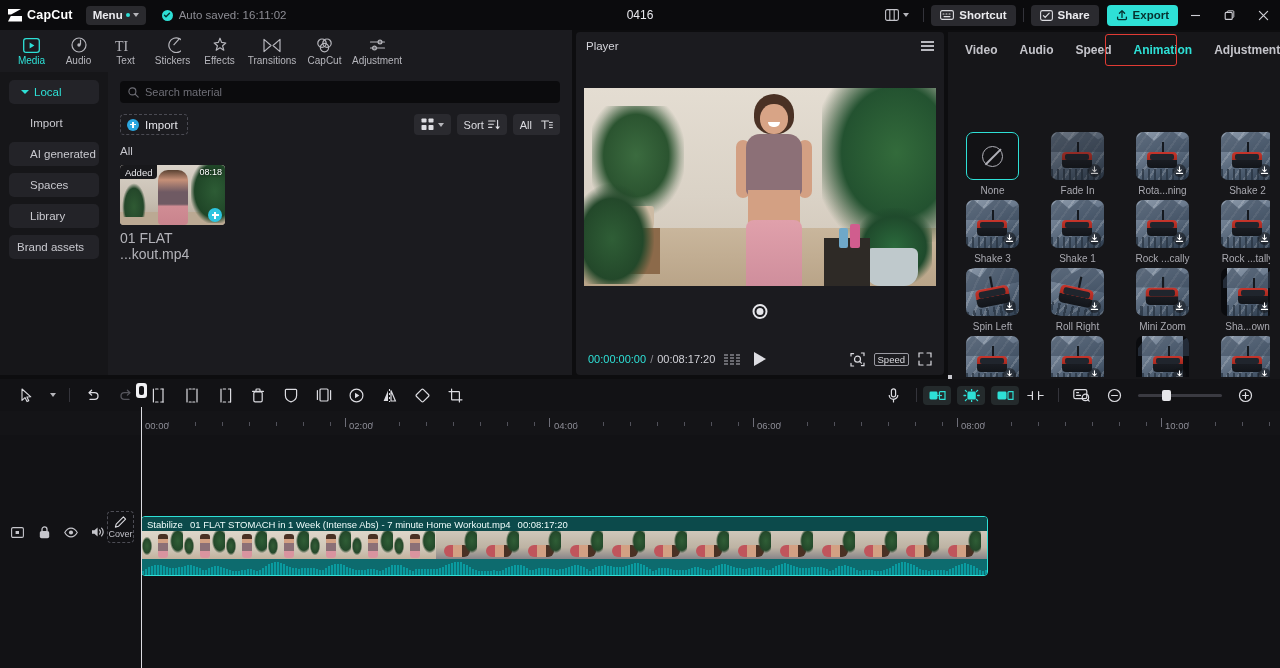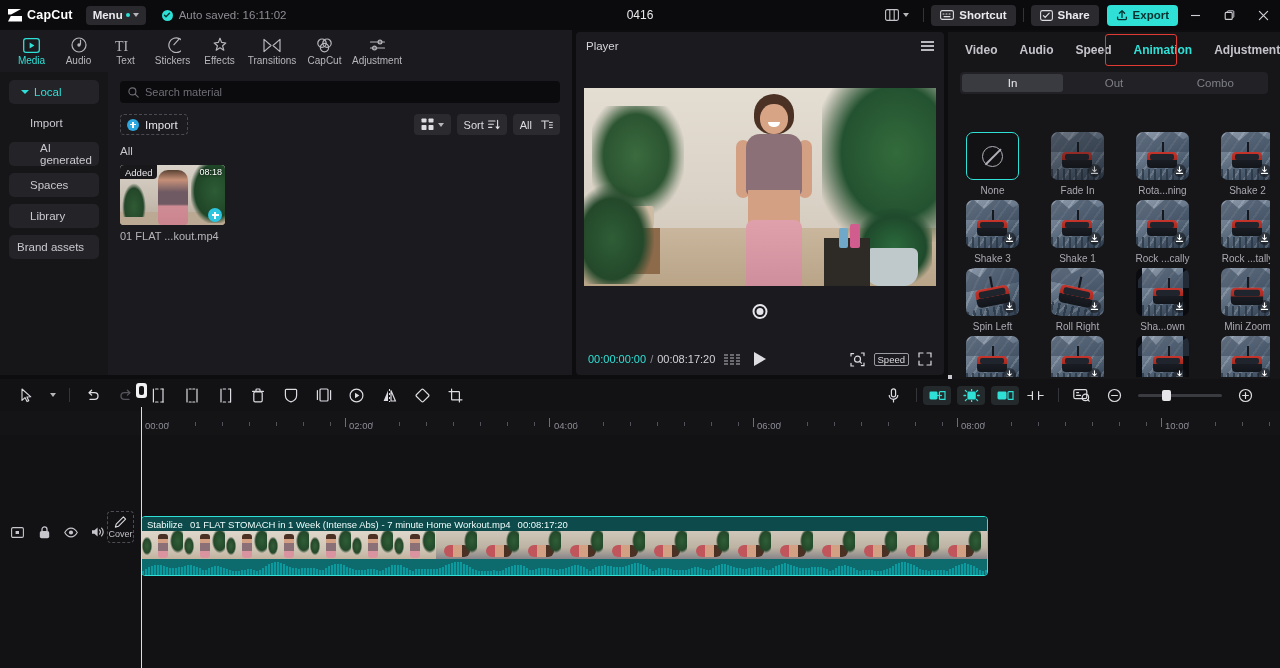--- a/index.html
+++ b/index.html
@@ -121,21 +121,21 @@
     position:absolute; left:0; top:0; background:#18181b; color:#e8e8ec;
     font-size:9.5px; padding:1.5px 5px; border-radius:0 0 4px 0;
   }
   .badge-dur{ position:absolute; right:3px; top:2px; font-size:9px; color:#fff; text-shadow:0 0 3px #000; }
   .add-fab{
     position:absolute; right:3px; bottom:3px; width:14px; height:14px; border-radius:50%;
     background:#2ec5e0; }
   .add-fab:before,.add-fab:after{ content:"";position:absolute;background:#fff; }
   .add-fab:before{ left:3.5px;top:6.4px;width:7px;height:1.4px; }
   .add-fab:after{ top:3.5px;left:6.3px;height:7px;width:1.4px; }
-  .thumb-name{ margin-top:5px; font-size:11px; color:#b4b4ba; }
+  .thumb-name{ margin-top:5px; font-size:14px; color:#b4b4ba; }
 
   
   .player{
     position:absolute; top:32px; left:576px; width:368px; height:343px;
     background:#1b1b1f; border-radius:4px;
   }
   .player-head{ height:28px; display:flex; align-items:center; padding:0 10px; }
   .player-head .ttl{ font-size:11.5px; color:#d4d4da; }
   .hamb{ margin-left:auto; display:flex; flex-direction:column; gap:2.5px; }
   .hamb i{ display:block; width:13px;height:1.6px;background:#b9b9bf; }
@@ -445,21 +445,21 @@
   </div>
 
   <div class="sidebar">
     <div class="side-item sel">
       <span class="tri"></span>
       <span>Local</span>
     </div>
     <div class="side-item" style="padding-left:21px;">
       <span>Import</span>
     </div>
-    <div class="side-item box" style="padding-left:31px;align-items:center;">
+    <div class="side-item box" style="padding-left:21px;align-items:center;">
       <span>AI generated</span>
     </div>
     <div class="side-item box" style="padding-left:21px;">
       <span>Spaces</span>
     </div>
     <div class="side-item box" style="padding-left:21px;">
       <span>Library</span>
     </div>
     <div class="side-item box" style="padding-left:8px;">
       <span class="tri right"></span>
@@ -595,25 +595,20 @@
   <div class="right">
     <div class="rtabs">
       <div class="rtab">Video</div>
       <div class="rtab">Audio</div>
       <div class="rtab">Speed</div>
       <div class="rtab active">Animation</div>
       <div class="rtab">Adjustment</div>
       <div class="tab-highlight"></div>
     </div>
 
-    <div class="segbar">
-      <div class="seg on">In</div>
-      <div class="seg">Out</div>
-      <div class="seg">Combo</div>
-    </div>
 
     <div class="anim-grid">
 
       <div class="anim-cell">
         <div class="anim-none">
           <span class="none-glyph"></span>
         </div>
         <div class="anim-lbl">None</div>
       </div>
 
@@ -809,61 +804,61 @@
               <svg width="9" height="9" viewBox="0 0 9 9">
                 <path d="M4.5 0.8 V5.4 M2.7 3.8 L4.5 5.6 L6.3 3.8" stroke="#fff" stroke-width="1.1" fill="none" stroke-linecap="round" stroke-linejoin="round"></path>
                 <path d="M1.4 7.4 H7.6" stroke="#fff" stroke-width="1.1" stroke-linecap="round"></path>
               </svg>
             </span>
         </div>
         <div class="anim-lbl">Roll Right</div>
       </div>
 
       <div class="anim-cell">
+        <div class="anim-th">
+          <div class="gond" style="transform:scale(1.08);">
+              <div class="g-sky"></div>
+              <div class="g-slope"></div>
+              <div class="g-ridge"></div>
+              <div class="g-cable"></div>
+              <div class="g-arm"></div>
+              <div class="g-car"></div>
+              <div class="g-win"></div>
+              <div class="g-trees"></div>
+            </div>
+          <span class="dl-ico">
+              <svg width="9" height="9" viewBox="0 0 9 9">
+                <path d="M4.5 0.8 V5.4 M2.7 3.8 L4.5 5.6 L6.3 3.8" stroke="#fff" stroke-width="1.1" fill="none" stroke-linecap="round" stroke-linejoin="round"></path>
+                <path d="M1.4 7.4 H7.6" stroke="#fff" stroke-width="1.1" stroke-linecap="round"></path>
+              </svg>
+            </span>
+        </div>
+        <div class="anim-lbl">Mini Zoom</div>
+      </div>
+
+      <div class="anim-cell">
         <div class="anim-th" style="background:#0a0b0e;">
           <div class="gond" style="left:6px;right:6px;">
               <div class="g-sky"></div>
               <div class="g-slope"></div>
               <div class="g-ridge"></div>
               <div class="g-cable"></div>
               <div class="g-arm"></div>
               <div class="g-car"></div>
               <div class="g-win"></div>
               <div class="g-trees"></div>
             </div>
           <span class="dl-ico">
               <svg width="9" height="9" viewBox="0 0 9 9">
                 <path d="M4.5 0.8 V5.4 M2.7 3.8 L4.5 5.6 L6.3 3.8" stroke="#fff" stroke-width="1.1" fill="none" stroke-linecap="round" stroke-linejoin="round"></path>
                 <path d="M1.4 7.4 H7.6" stroke="#fff" stroke-width="1.1" stroke-linecap="round"></path>
               </svg>
             </span>
         </div>
         <div class="anim-lbl">Sha...own</div>
-      </div>
-
-      <div class="anim-cell">
-        <div class="anim-th">
-          <div class="gond" style="transform:scale(1.08);">
-              <div class="g-sky"></div>
-              <div class="g-slope"></div>
-              <div class="g-ridge"></div>
-              <div class="g-cable"></div>
-              <div class="g-arm"></div>
-              <div class="g-car"></div>
-              <div class="g-win"></div>
-              <div class="g-trees"></div>
-            </div>
-          <span class="dl-ico">
-              <svg width="9" height="9" viewBox="0 0 9 9">
-                <path d="M4.5 0.8 V5.4 M2.7 3.8 L4.5 5.6 L6.3 3.8" stroke="#fff" stroke-width="1.1" fill="none" stroke-linecap="round" stroke-linejoin="round"></path>
-                <path d="M1.4 7.4 H7.6" stroke="#fff" stroke-width="1.1" stroke-linecap="round"></path>
-              </svg>
-            </span>
-        </div>
-        <div class="anim-lbl">Mini Zoom</div>
       </div>
 
       <div class="anim-cell">
         <div class="anim-th">
           <div class="gond">
               <div class="g-sky"></div>
               <div class="g-slope"></div>
               <div class="g-ridge"></div>
               <div class="g-cable"></div>
               <div class="g-arm"></div>

